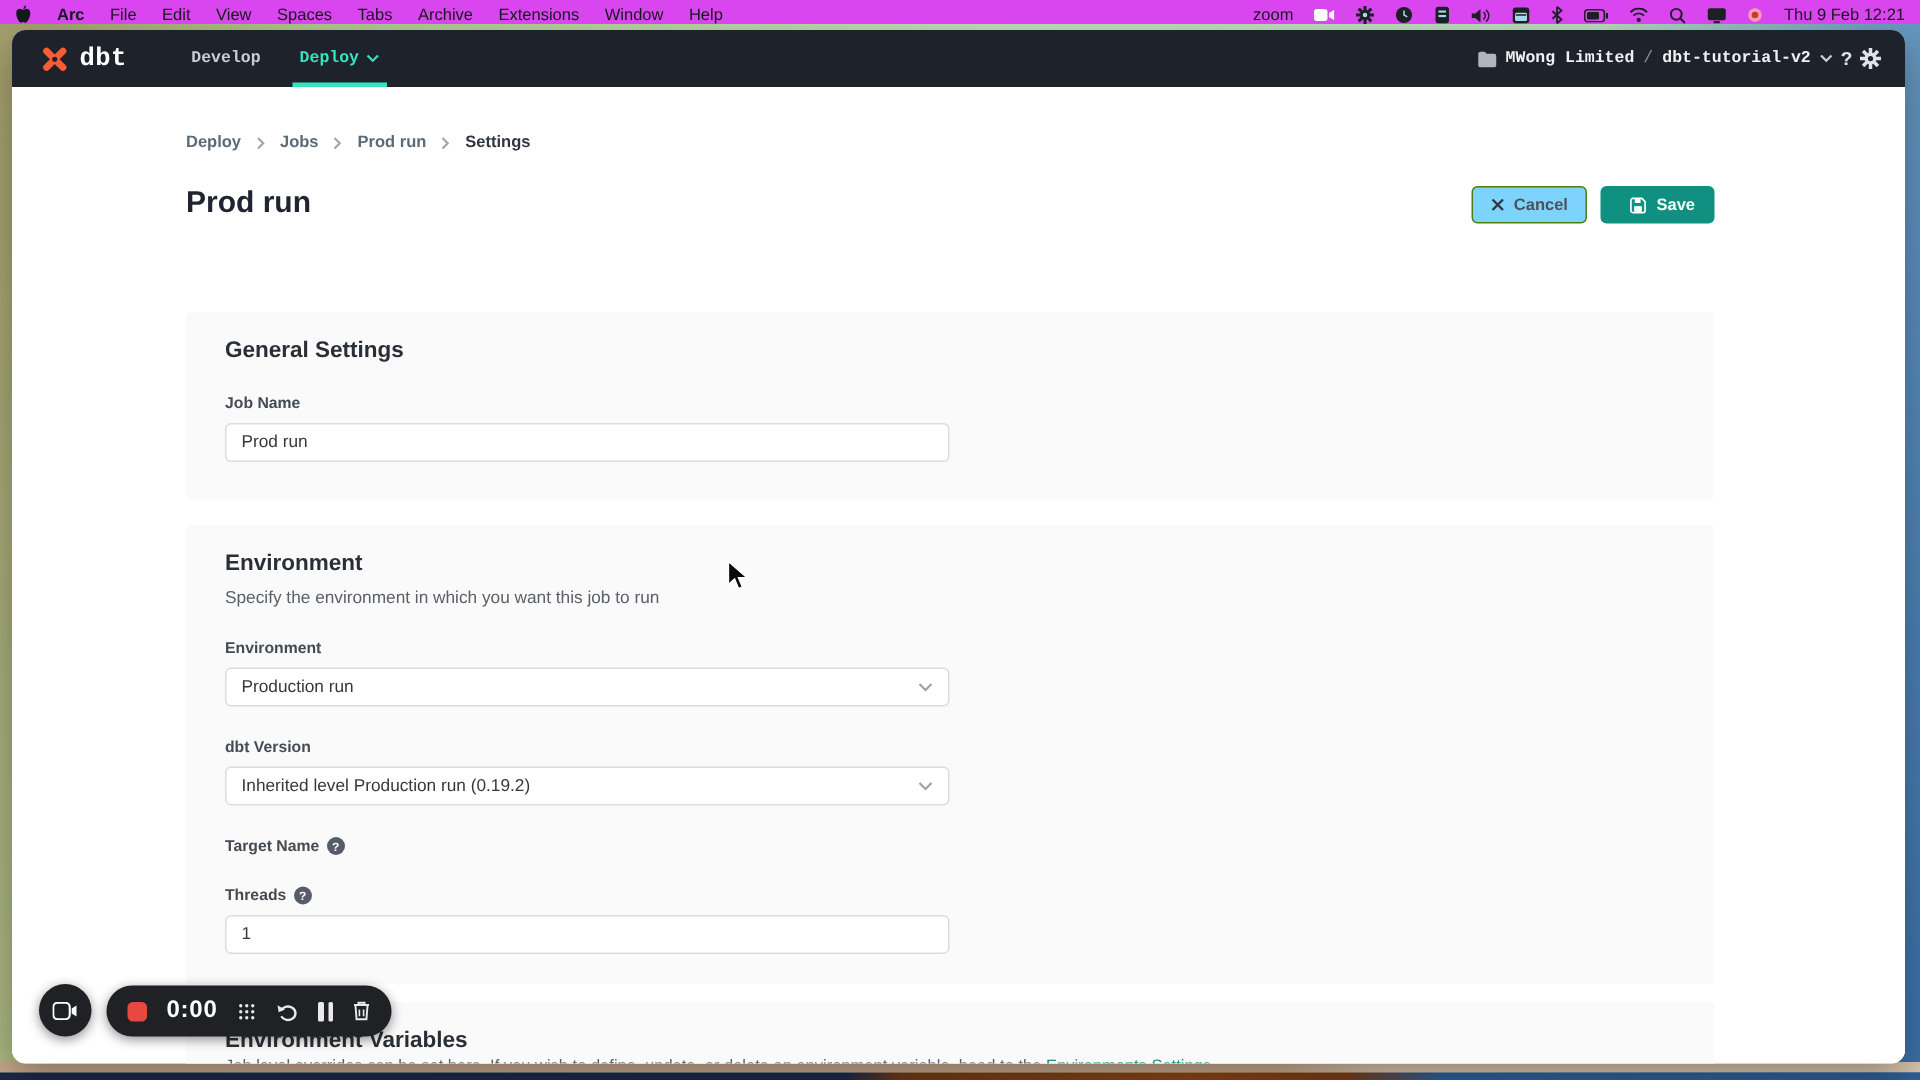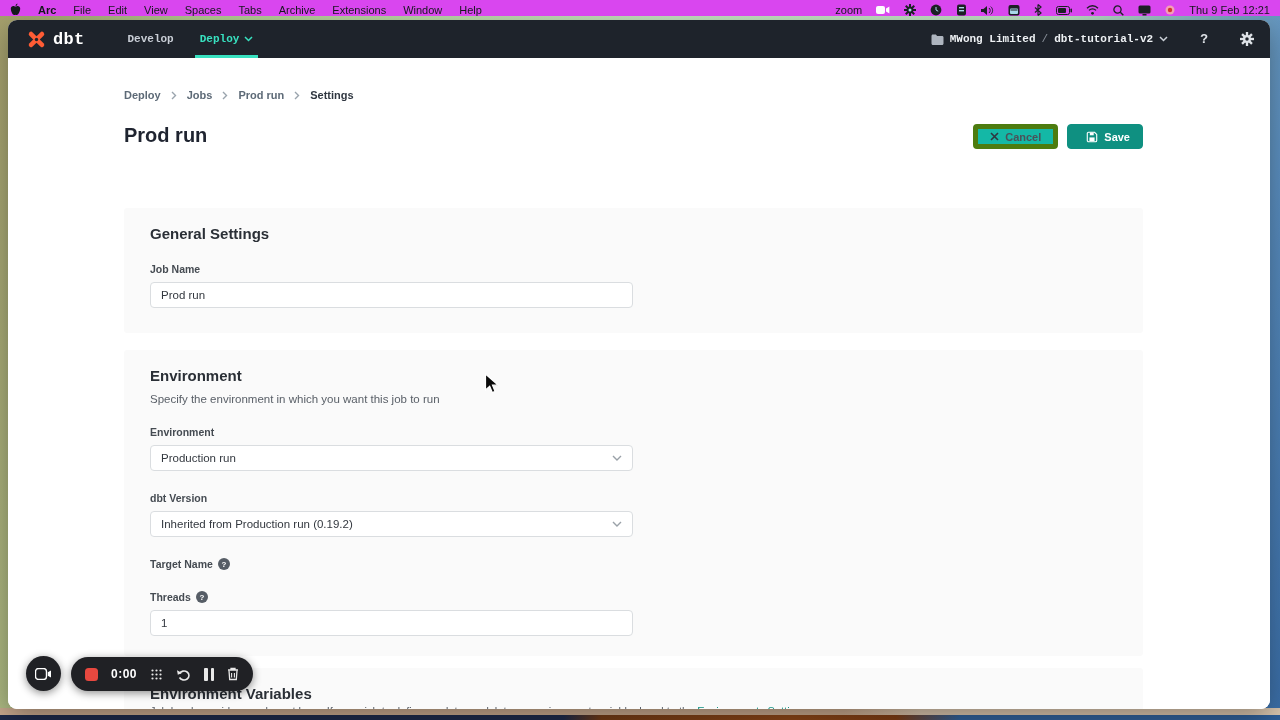--- a/index.html
+++ b/index.html
@@ -32,36 +32,36 @@
 
   
   .navbar { position:relative; height:38px; background:#1e232b; display:flex; align-items:center; padding-left:18px;font-family:Liberation Mono, monospace; }
   .brand { display:flex; align-items:center; gap:6px; }
   .brand-text { color:#fff; font-size:17px; font-weight:800; letter-spacing:.3px; }
   .nav-items { display:flex; margin-left:30px; height:38px; }
   .nav-item { display:flex; align-items:center; gap:5px; padding:0 13px; height:38px;
     font-size:11px; font-weight:600; color:#c9ced6; position:relative; cursor:default; }
   .nav-item.active { color:#38e1c0; }
   .nav-item.active::after { content:""; position:absolute; left:8px; right:8px; bottom:0; height:3px; background:#38e1c0; }
-  .nav-right { margin-left:auto; margin-right:16px; display:flex; align-items:center; gap:32px; }
+  .nav-right { margin-left:auto; margin-right:16px; display:flex; align-items:center; gap:5px; }
   .org { display:flex; align-items:center; gap:6px; font-size:11px; font-weight:600; color:#eef1f4; }
   .org-sep { color:#8a919b; font-weight:400; }
   .nav-help { color:#dfe3e8; font-size:13px; font-weight:700; }
 
   
   .content { position:absolute; top:38px; left:0; right:0; bottom:0; background:#fff; }
   .breadcrumb { position:absolute; top:31px; left:116px; display:flex; align-items:center; gap:10px;
     font-size:11px; color:#5d6a77; font-weight:600; }
   .crumb-sep { color:#9aa4ad; display:inline-flex; }
   .crumb.current { color:#2f3640; }
   .page-title { position:absolute; top:66px; left:116px; font-size:20px; font-weight:700; color:#1f2430; }
   .actions { position:absolute; top:66px; right:127px; display:flex; gap:9px; }
   .btn { display:flex; align-items:center; gap:6px; height:25px; padding:0 12px;
     border-radius:4px; font-size:11px; font-weight:700; cursor:pointer; }
-  .btn-cancel { background:#14b8a6; border:5px solid #4d7c0f; color:#4a5259; }
+  .btn-cancel { background:#7dd3fc; border:1px solid #4d7c0f; color:#4a5259; }
   .btn-save { background:#0f9081; border:1px solid #0f9081; color:#fff;padding-left:18px; }
 
   .card { position:absolute; left:116px; width:1019px; background:#fafafa; border-radius:3px; padding:17px 26px; }
   .card-general { top:150px; height:125px; }
   .card-env { top:292px; height:306px; }
   .card-vars { top:610px; height:120px; }
   .card-title { font-size:15px; font-weight:700; color:#2a2f36; margin-bottom:9px; }
   .card-desc { font-size:11.5px; color:#5a6068; }
   .field { margin-top:21px; }
   .field-label { display:flex; align-items:center; gap:5px; font-size:10.5px; font-weight:700; color:#454b52; margin-bottom:7px; }
@@ -74,21 +74,21 @@
   .env-link { color:#0f9081; text-decoration:underline; cursor:pointer; }
 
   
   .rec-cam-btn { position:absolute; left:26px; top:656px; width:35px; height:35px; border-radius:50%;
     background:#202125; display:flex; align-items:center; justify-content:center; z-index:50;
     box-shadow:0 2px 8px rgba(0,0,0,.45); cursor:pointer; }
   .rec-pill { position:absolute; left:71px; top:657px; height:34px; border-radius:17px;
     background:#202125; display:flex; align-items:center; padding:0 14px; gap:13px; z-index:50;
     box-shadow:0 2px 8px rgba(0,0,0,.45); }
   .rec-stop { width:13px; height:13px; border-radius:3.5px; background:#e8483f; cursor:pointer; }
-  .rec-time { color:#fff; font-size:12px; font-weight:700; letter-spacing:.5px; }
+  .rec-time { color:#fff; font-size:16px; font-weight:700; letter-spacing:.5px; }
   .rec-ic { display:inline-flex; align-items:center; cursor:pointer; }
   .pause-bars { display:flex; gap:3px; }
   .pause-bars i { display:block; width:3.5px; height:13px; background:#e9e9e9; border-radius:1px; }
 
   .cursor { position:absolute; left:484px; top:373px; z-index:60; pointer-events:none; }
 </style>
 </head>
 <body>
 
 <div class="wp-bottom-tan"></div>
@@ -326,21 +326,21 @@
               <svg width="10" height="7" viewBox="0 0 10 7">
                 <path d="M1 1l4 4 4-4" stroke="#9aa1a8" stroke-width="1.4" fill="none"></path>
               </svg>
             </span>
         </div>
       </div>
 
       <div class="field">
         <div class="field-label">dbt Version</div>
         <div class="control select">
-          <span>Inherited from Production run (0.19.2)</span>
+          <span>Inherited level Production run (0.19.2)</span>
           <span class="chev">
               <svg width="10" height="7" viewBox="0 0 10 7">
                 <path d="M1 1l4 4 4-4" stroke="#9aa1a8" stroke-width="1.4" fill="none"></path>
               </svg>
             </span>
         </div>
       </div>
 
       <div class="field">
         <div class="field-label">

